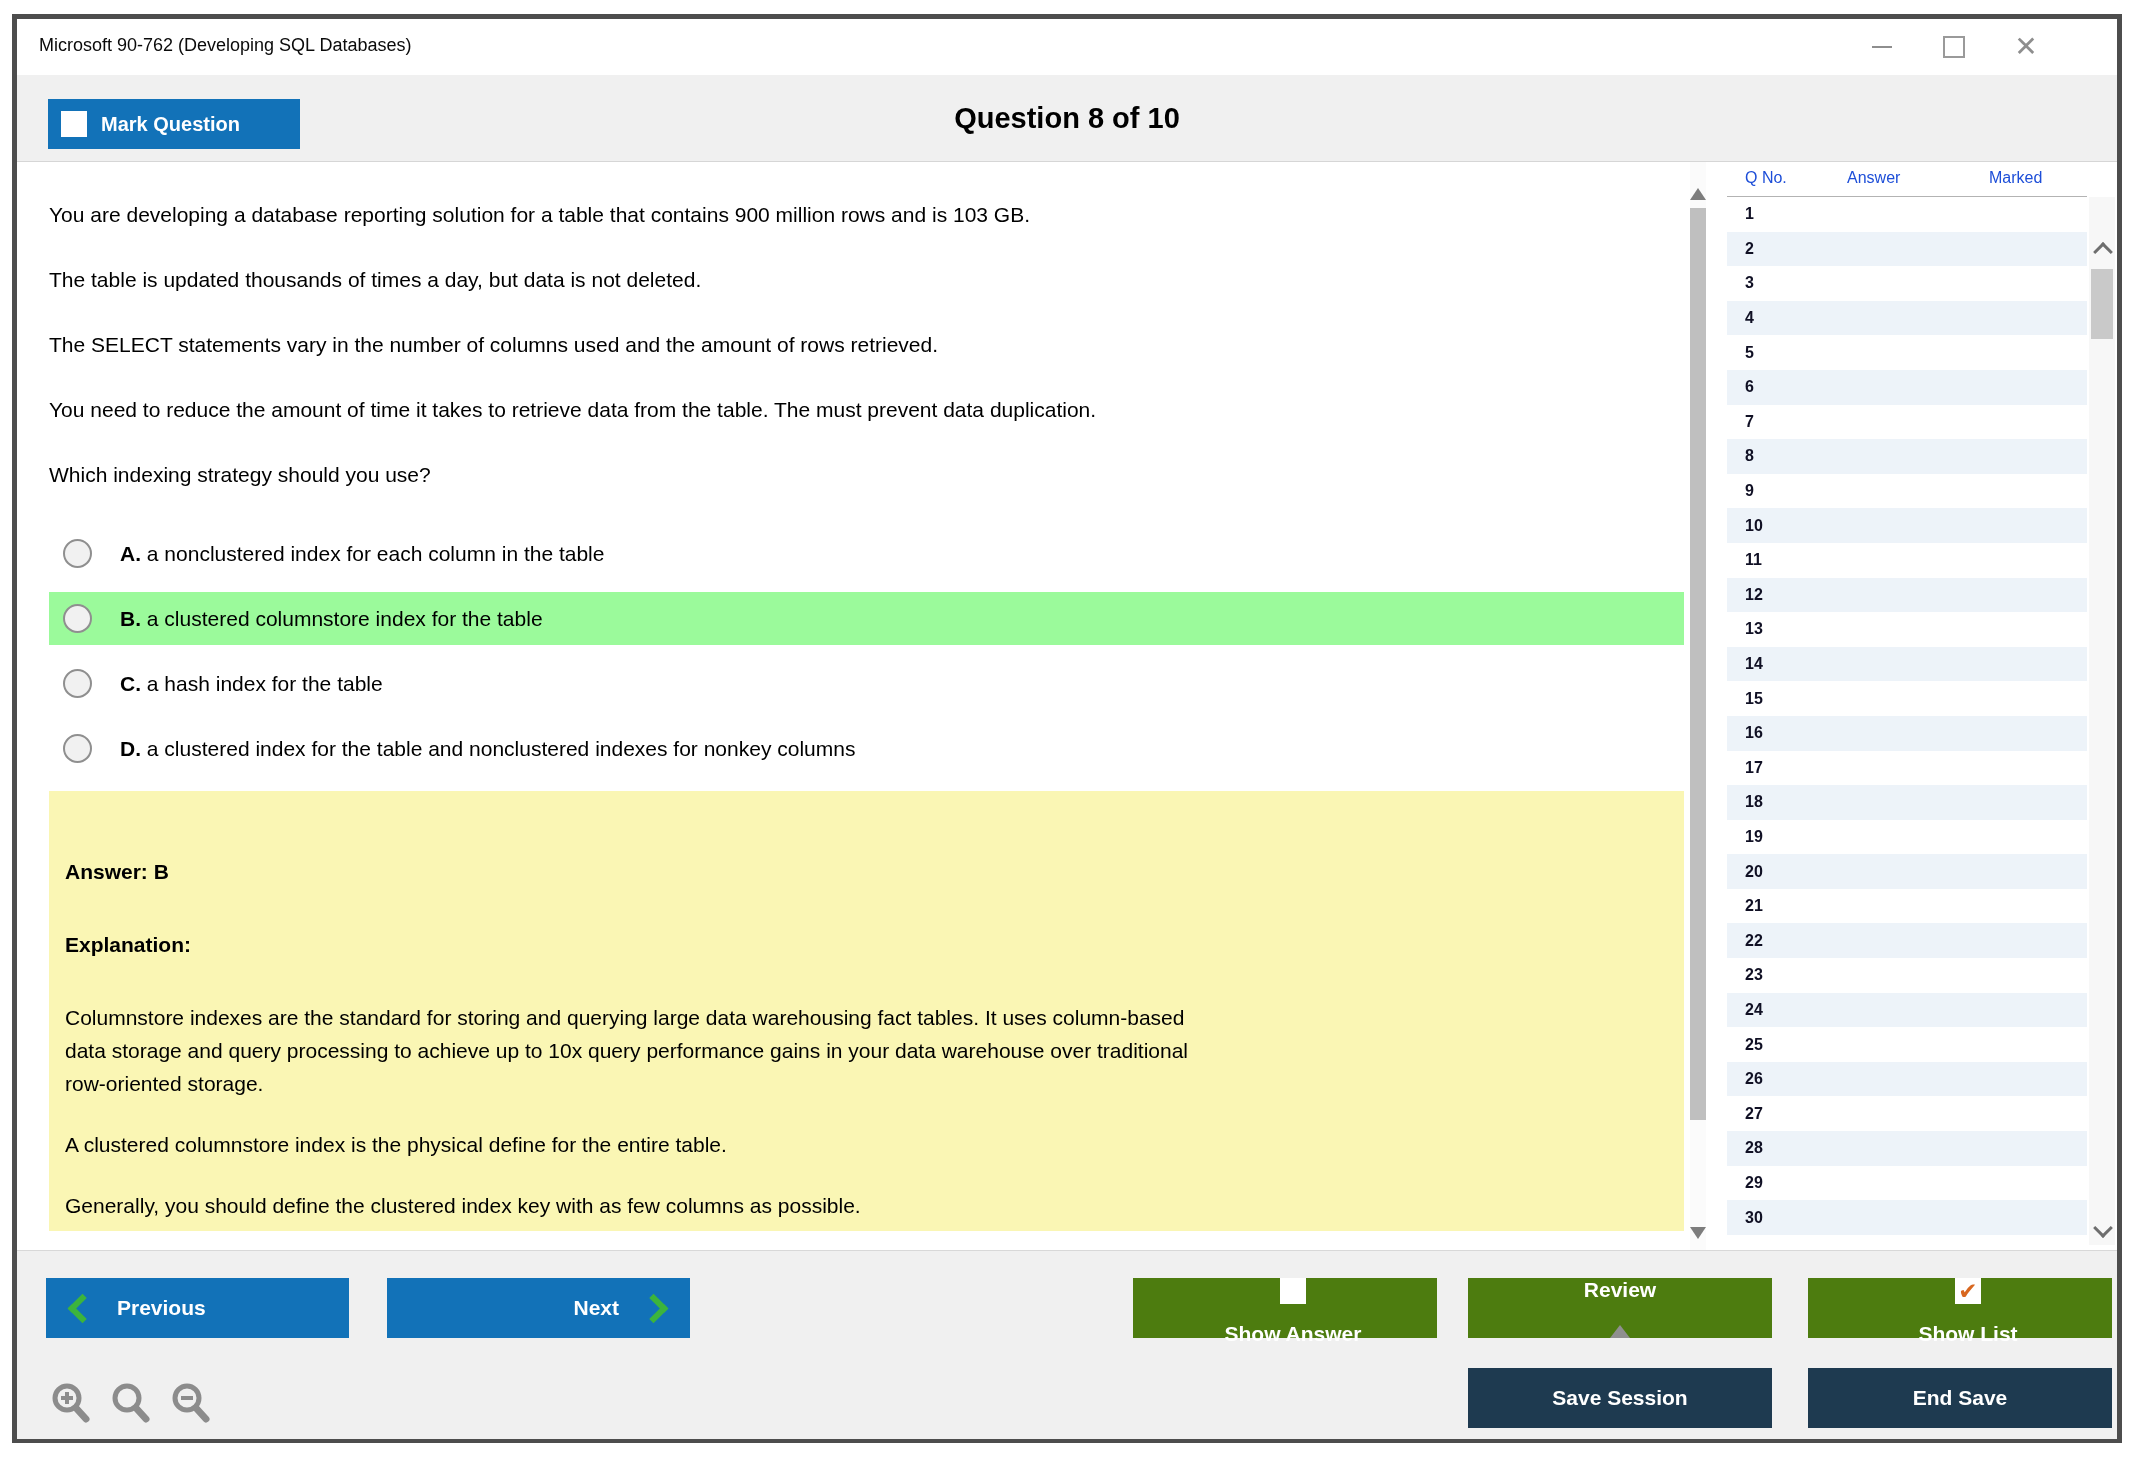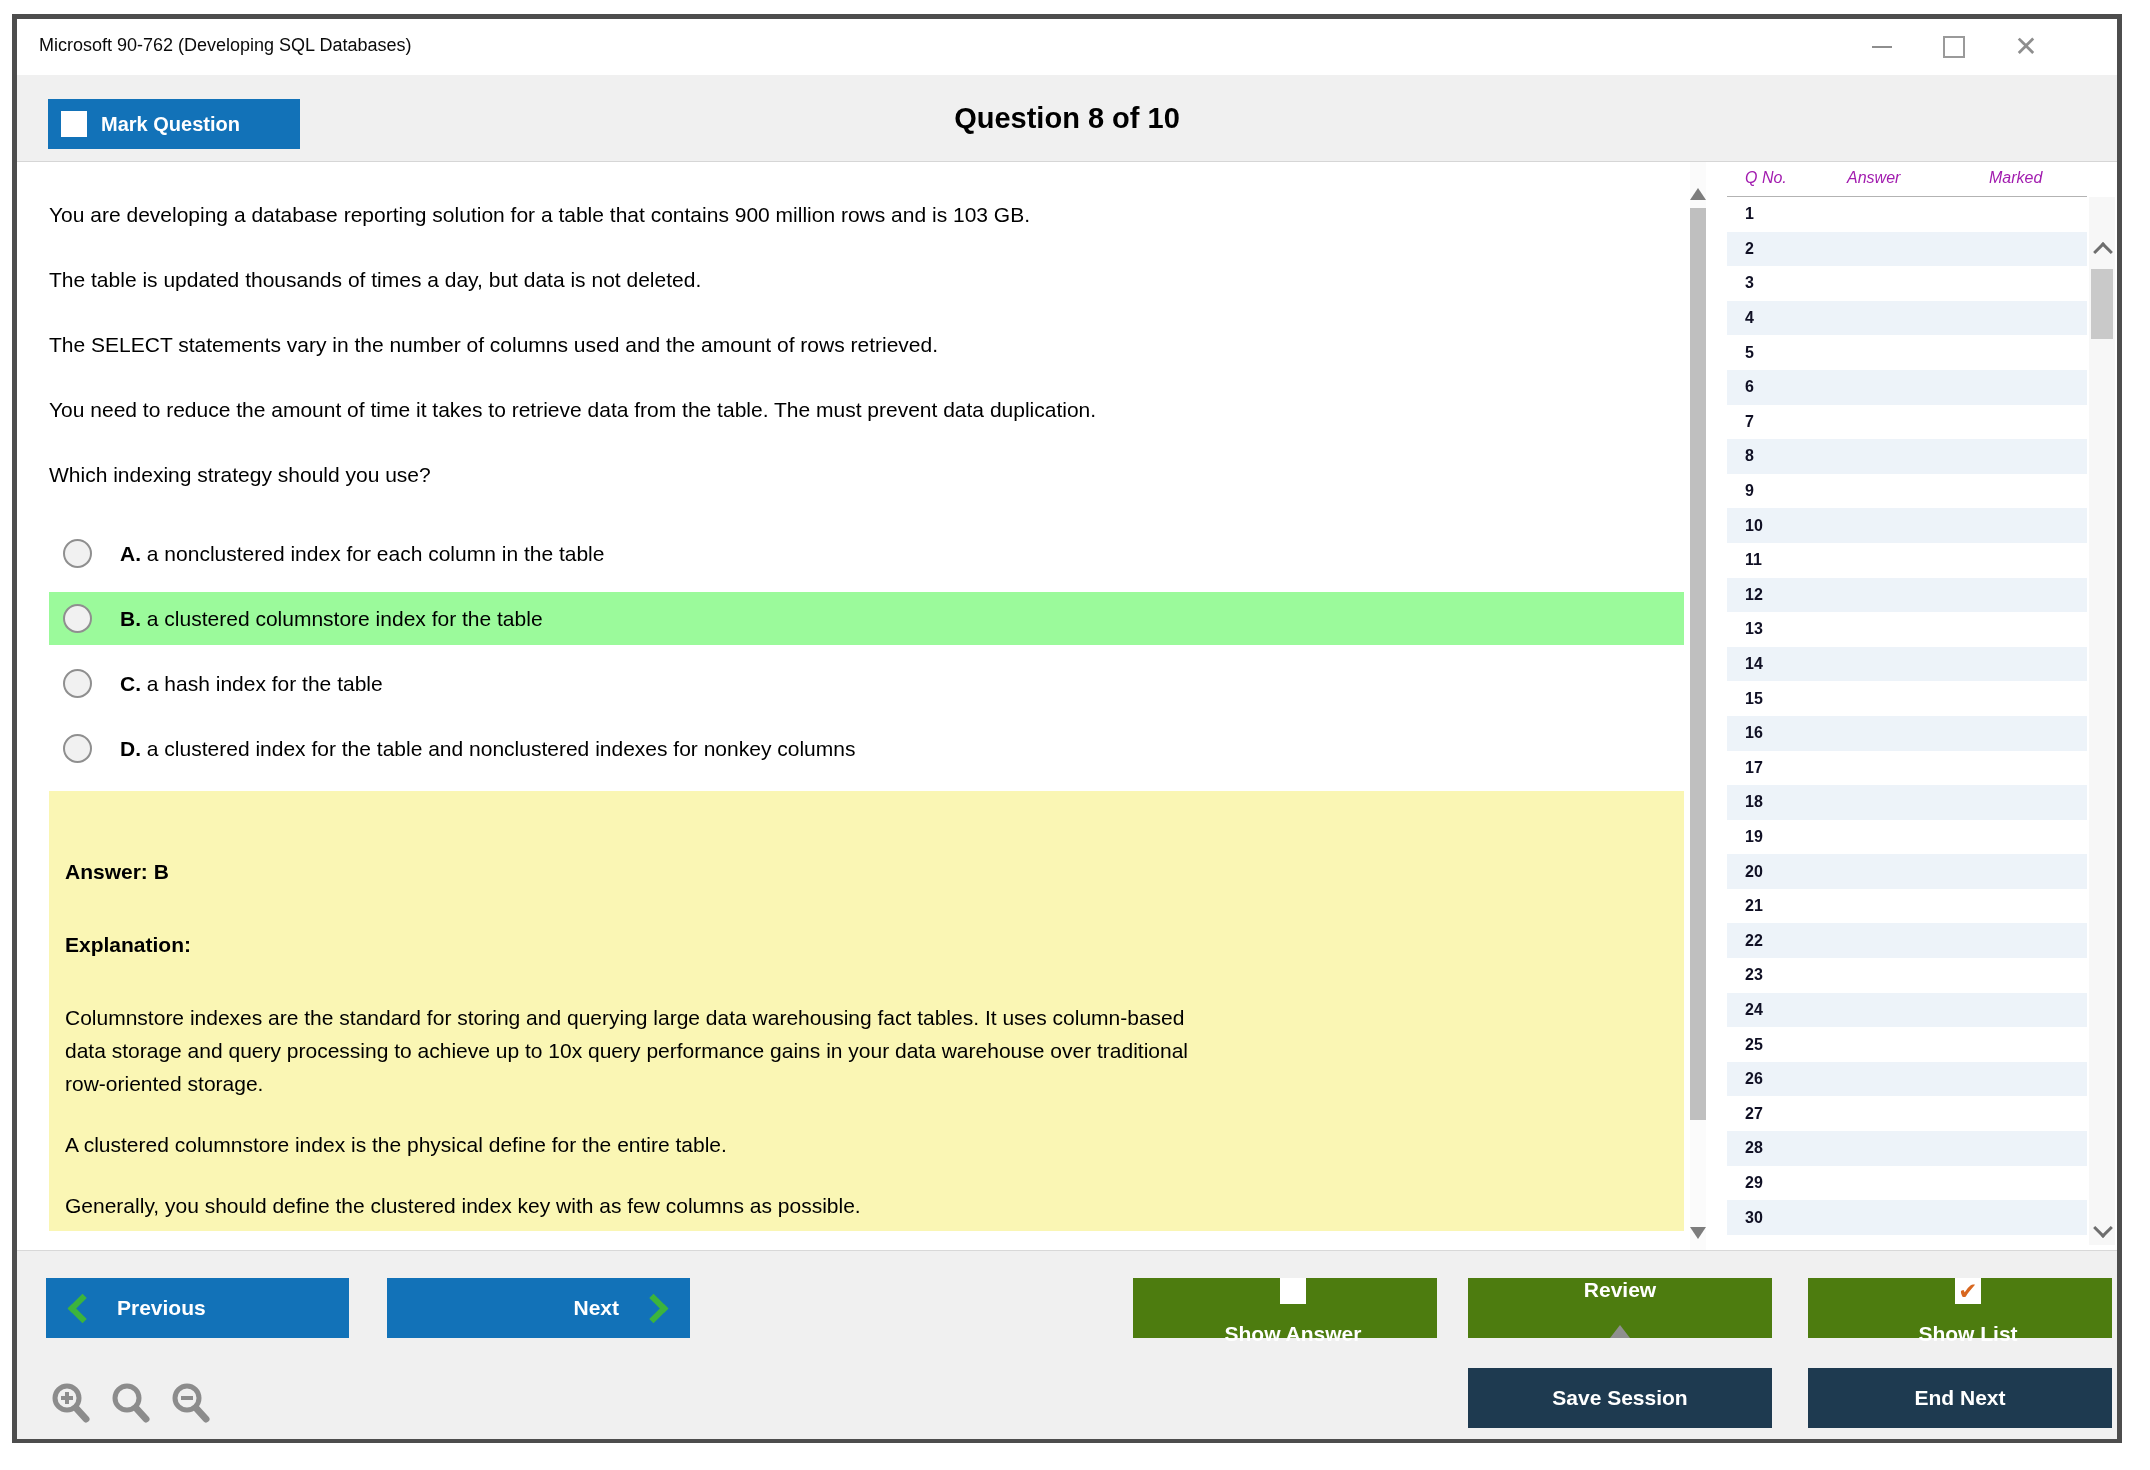--- a/index.html
+++ b/index.html
@@ -51,21 +51,21 @@
   .vscroll{position:absolute;left:1673px;top:0;width:16px;height:100%;background:#fbfbfb;cursor:pointer;}
   .tri{width:0;height:0;position:absolute;left:0;}
   .tri.up{top:26px;border-left:8px solid transparent;border-right:8px solid transparent;
     border-bottom:12px solid #7d7d7d;}
   .tri.down{bottom:12px;border-left:8px solid transparent;border-right:8px solid transparent;
     border-top:12px solid #7d7d7d;}
   .vthumb{position:absolute;left:0;top:46px;width:16px;height:912px;background:#bfbfbf;}
   
   .panel{position:absolute;left:1710px;top:0;width:390px;height:100%;background:#fff;}
   .phead{position:absolute;left:0;top:0;width:360px;height:34px;border-bottom:1px solid #b3b3b3;background:#fff;}
-  .phead span{position:absolute;top:7px;font-size:16px;color:#a21caf;font-style:italic;}
+  .phead span{position:absolute;top:7px;font-size:16px;color:#1d4ed8;}
   .ph-q{left:18px;} .ph-a{left:120px;} .ph-m{left:262px;}
   .prows{position:absolute;left:0;top:35px;width:360px;}
   .p-row{height:34.6px;display:flex;align-items:center;cursor:pointer;}
   .p-row.stripe{background:#edf3f9;}
   .p-row .num{padding-left:18px;font-size:16px;font-weight:600;color:#101024;}
   .pscroll{position:absolute;left:362px;top:35px;width:26px;bottom:6px;background:#f7f7f7;cursor:pointer;}
   .chev{position:absolute;left:7px;width:11px;height:11px;border-right:3px solid #6e6e6e;
     border-bottom:3px solid #6e6e6e;}
   .chev.up{top:48px;transform:rotate(-135deg);}
   .chev.down{bottom:10px;transform:rotate(45deg);}
@@ -301,21 +301,21 @@
           <span class="check">✔</span>
         </span>
       <span>Show List</span>
     </div>
 
     <div class="fbtn navy save">
       <span>Save Session</span>
     </div>
 
     <div class="fbtn navy end">
-      <span>End Next</span>
+      <span>End Save</span>
     </div>
 
     <div class="zoomers">
       <svg width="48" height="48" viewBox="0 0 48 48">
         <circle cx="19" cy="17" r="12" fill="none" stroke="#8c8c8c" stroke-width="5"></circle>
         <line x1="28" y1="27" x2="38" y2="38" stroke="#8c8c8c" stroke-width="7" stroke-linecap="round"></line>
         <line x1="13" y1="17" x2="25" y2="17" stroke="#8c8c8c" stroke-width="4"></line>
         <line x1="19" y1="11" x2="19" y2="23" stroke="#8c8c8c" stroke-width="4"></line>
       </svg>
       <svg width="48" height="48" viewBox="0 0 48 48">

